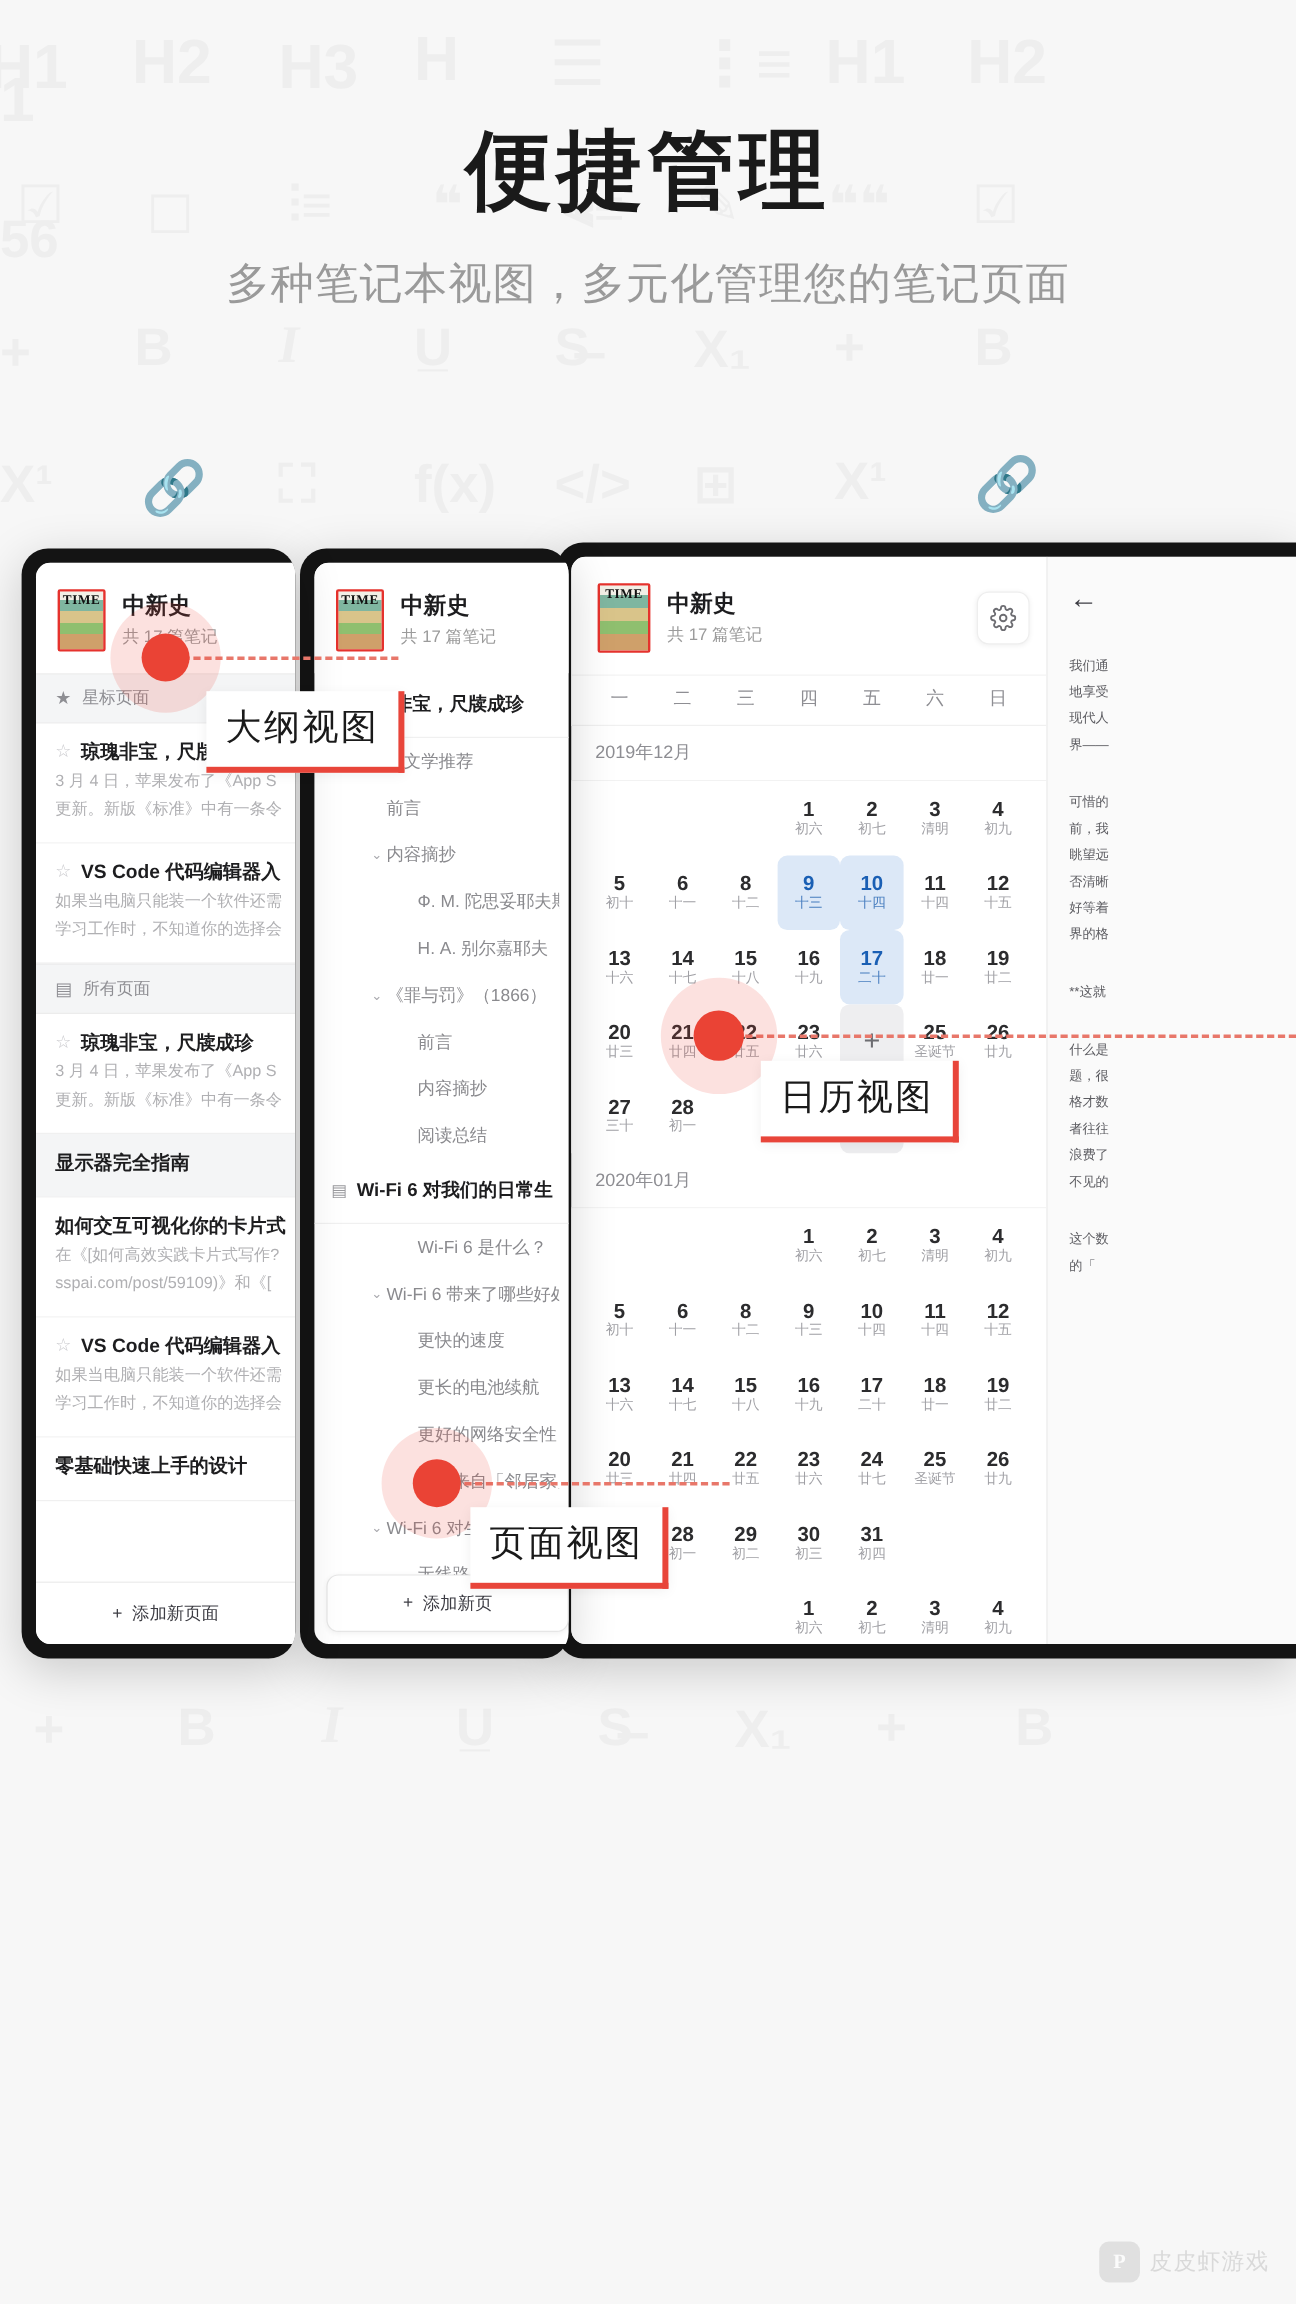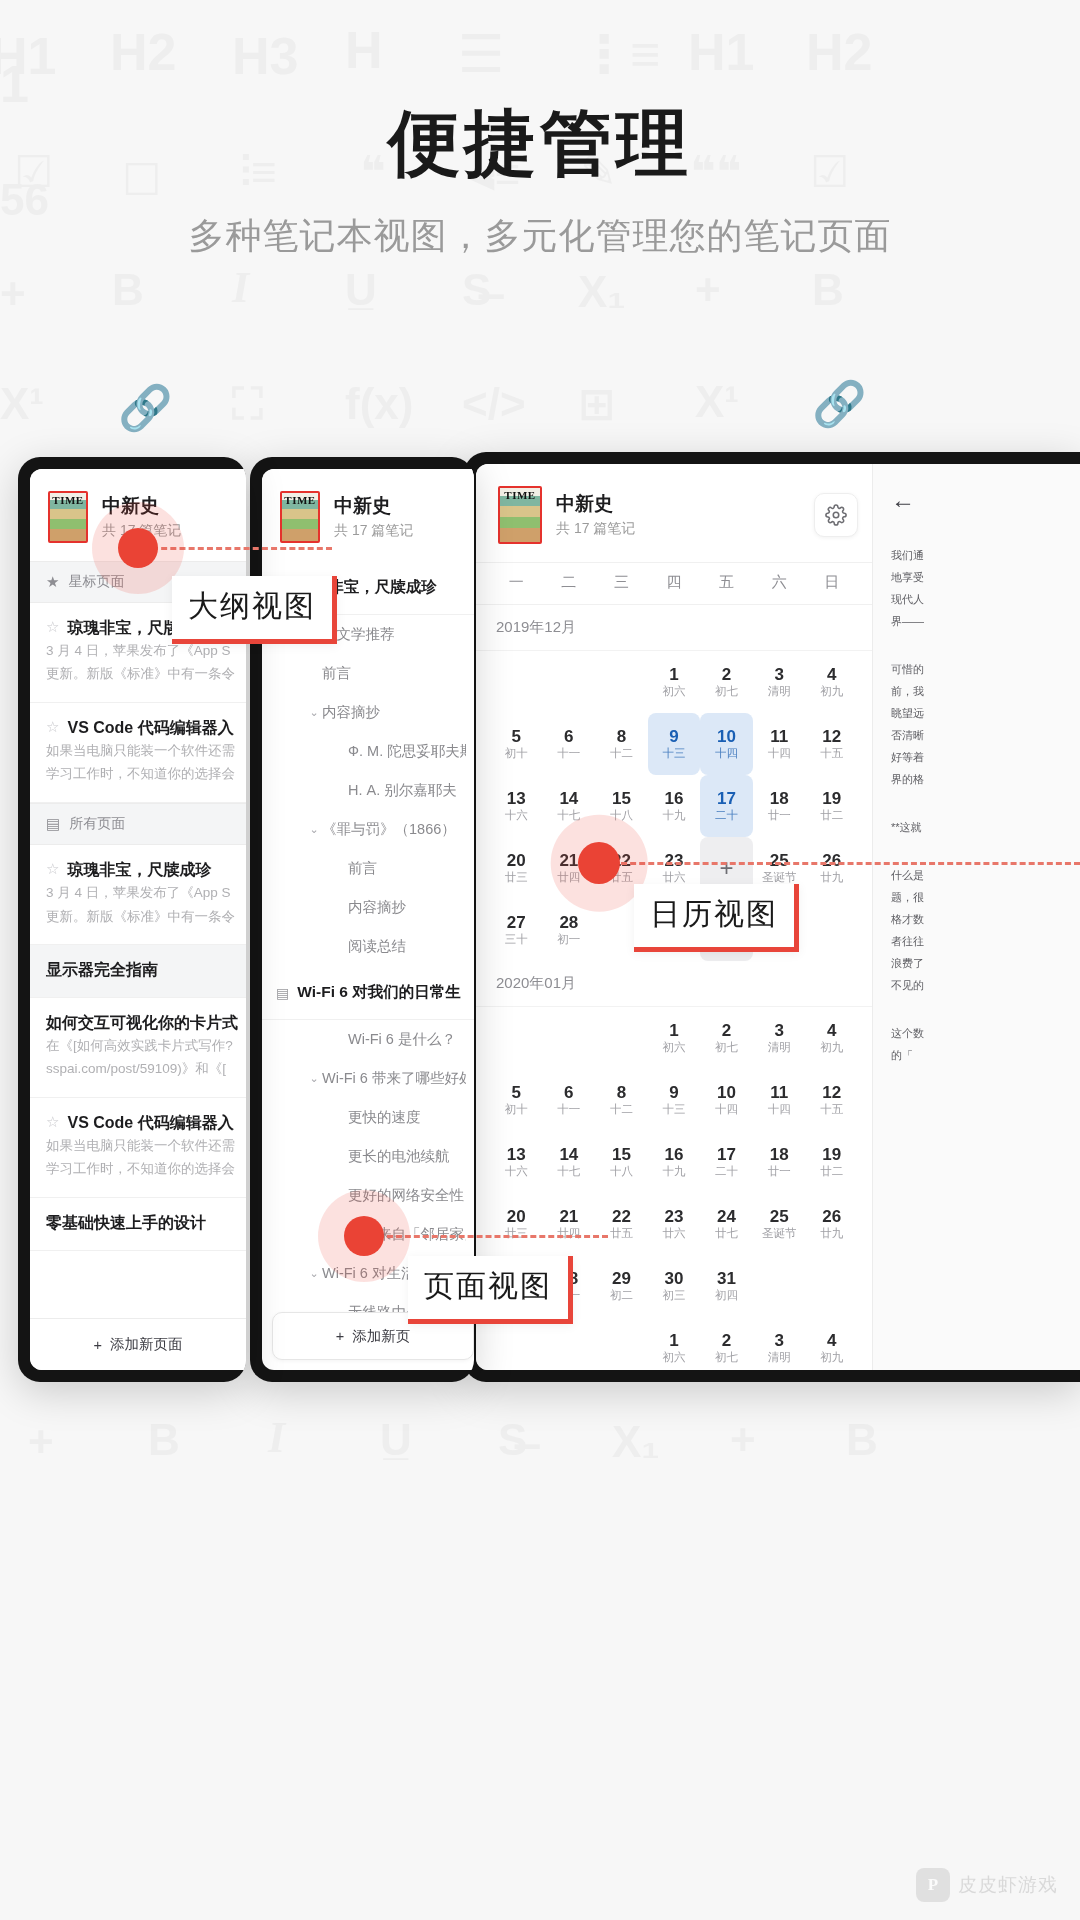--- a/index.html
+++ b/index.html
@@ -876,19 +876,19 @@
   <div class="dot" style="left:118px;top:76px;width:40px;height:40px;"></div>
   <div class="dash" style="left:152px;top:95px;width:180px;"></div>
   <div class="callout" style="left:172px;top:124px;">大纲视图</div>
 
   <div class="dot" style="left:578px;top:390px;width:42px;height:42px;"></div>
   <div class="dash" style="left:612px;top:410px;width:468px;"></div>
   <div class="callout" style="left:634px;top:432px;">日历视图</div>
 
   <div class="dot" style="left:344px;top:764px;width:40px;height:40px;"></div>
   <div class="dash" style="left:378px;top:783px;width:230px;"></div>
-  <div class="callout" style="left:408px;top:804px;">页面视图</div>
+  <div class="callout" style="left:392px;top:804px;">页面视图</div>
 </div>
 
 <div class="wm">
   <div class="mark">P</div>
   <div class="wt">皮皮虾游戏</div>
 </div>
 
 </body></html>

